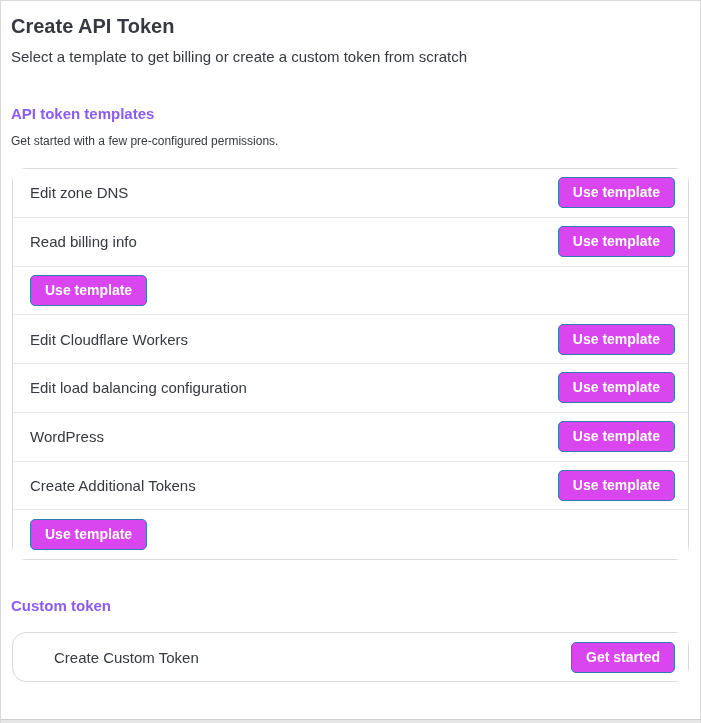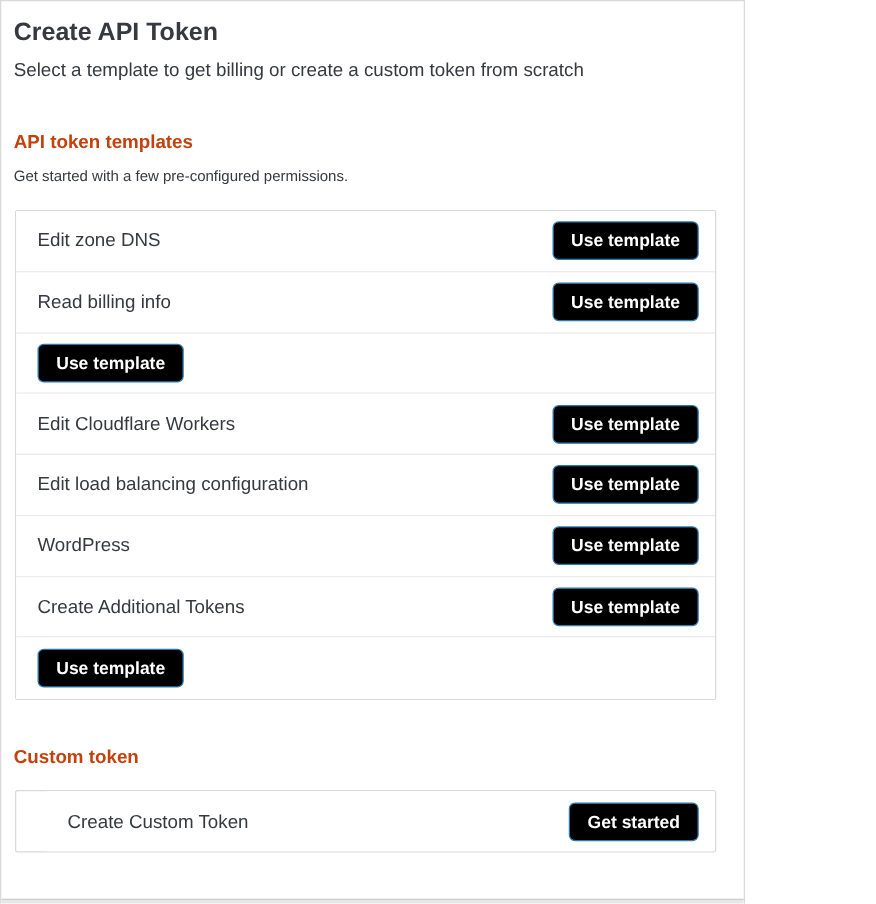--- a/index.html
+++ b/index.html
@@ -4,21 +4,21 @@
 <style>
   * { box-sizing: border-box; margin: 0; padding: 0; }
   html, body { background: #ffffff; }
   body {
     font-family: "Liberation Sans", "DejaVu Sans", sans-serif;
     color: #36393f;
     width: 701px;
   }
   .card {
     position: relative;
-    width: 596px;
+    width: 701px;
     height: 723px;
     background: #ffffff;
     border-left: 1px solid #d9d9d9;
     border-right: 1px solid #d9d9d9;
     border-top: 1px solid #d9d9d9;
     padding: 0 10px;
     overflow: hidden;
   }
   .page-title {
     padding-top: 13px;
@@ -31,53 +31,53 @@
     margin-top: 9px;
     font-size: 15px;
     line-height: 20px;
     color: #36393f;
   }
   .section-heading {
     margin-top: 37px;
     font-size: 15px;
     font-weight: 700;
     line-height: 20px;
-    color: #c2410c;
+    color: #8b5cf6;
   }
   .section-desc {
     margin-top: 7px;
     font-size: 12px;
     line-height: 20px;
     color: #36393f;
   }
   .list {
     margin-top: 17px;
     margin-left: 1px;
-    margin-right: 12px;
+    margin-right: 1px;
     border: 1px solid #d9d9d9;
-    border-radius: 2px;
+    border-radius: 14px;
     background: #ffffff;
   }
   .row {
     display: flex;
     align-items: center;
     justify-content: space-between;
     height: 48.75px;
     padding: 0 13px 0 17px;
     border-bottom: 1px solid #e8e8e8;
     background: #ffffff;
   }
   .row:last-child { border-bottom: none; }
   .row-label {
     font-size: 15px;
     color: #36393f;
   }
   .btn {
     display: inline-block;
-    background: #000000;
+    background: #d946ef;
     color: #ffffff;
     border: 1px solid #2c7cb0;
     border-radius: 5px;
     font-family: "Liberation Sans", "DejaVu Sans", sans-serif;
     font-size: 14px;
     font-weight: 600;
     line-height: 17px;
     padding: 6px 14px;
     height: 31px;
     cursor: pointer;

